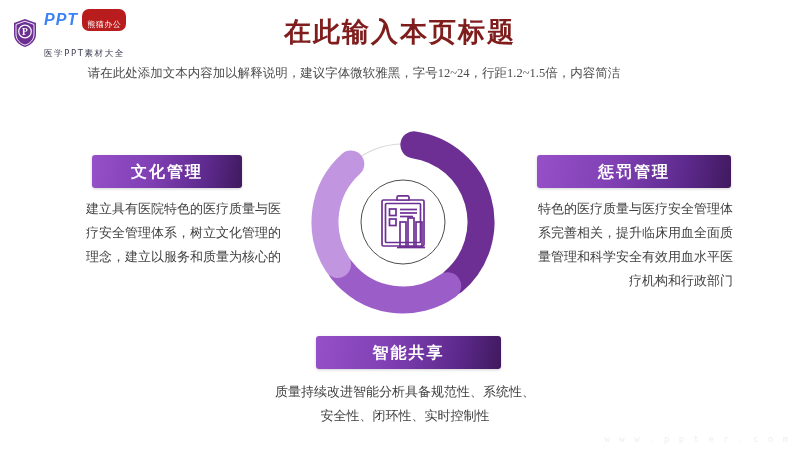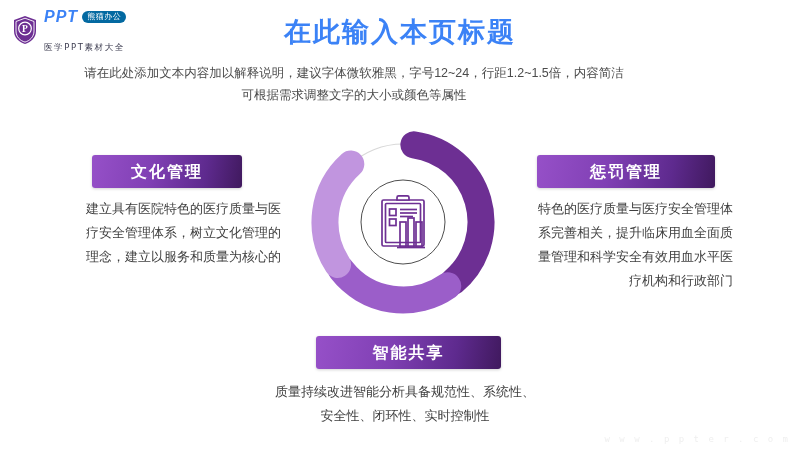--- a/index.html
+++ b/index.html
@@ -43,24 +43,24 @@
   }
   .logo-ppt {
     font-size: 16px;
     font-weight: bold;
     color: #3b82f6;
     letter-spacing: 1px;
     font-style: italic;
     font-family: "Liberation Sans", sans-serif;
   }
   .logo-badge {
-    background: #0369a1;
+    background: #b91c1c;
     color: #ffffff;
     font-size: 8px;
-    padding: 2px 5px 2px 5px;
+    padding: 12px 5px 2px 5px;
     border-radius: 7px;
     letter-spacing: 0.5px;
     white-space: nowrap;
     font-family: "DejaVu Sans", sans-serif;
   }
   .logo-sub {
     font-size: 8.5px;
     color: #3c3c50;
     letter-spacing: 1.6px;
     margin-top: 18px;
@@ -70,34 +70,34 @@
 
   
   .page-title {
     position: absolute;
     top: 14px;
     left: 0;
     width: 800px;
     text-align: center;
     font-size: 27px;
     font-weight: bold;
-    color: #3b82f6;
+    color: #7f1d1d;
     letter-spacing: 2px;
     font-family: "DejaVu Sans", sans-serif;
   }
   .page-subtitle {
     position: absolute;
     top: 63px;
     left: 0;
     width: 708px;
     text-align: center;
     font-size: 12.5px;
     color: #4b4b4b;
     line-height: 1.75;
-    font-family: Liberation Sans, sans-serif;
+    font-family: Liberation Serif, serif;
   }
   .page-subtitle div { white-space: nowrap; }
 
   
   .donut-wrap {
     position: absolute;
     left: 303px;
     top: 122px;
     width: 200px;
     height: 200px;
@@ -121,21 +121,21 @@
     color: #ffffff;
     font-size: 16px;
     font-weight: bold;
     letter-spacing: 2px;
     border-radius: 3px;
     background: linear-gradient(100deg, #9650c8 0%, #8040b4 40%, #5e2a8e 75%, #40195e 100%);
     box-shadow: 0 1px 3px rgba(0,0,0,0.18);
     font-family: "DejaVu Sans", sans-serif;
   }
   #label-left  { left: 92px;  top: 155px; width: 150px; }
-  #label-right { left: 537px; top: 155px; width: 178px; }
+  #label-right { left: 537px; top: 155px; width: 194px; }
   #label-bottom{ left: 316px; top: 336px; width: 185px; }
 
   
   .body-text {
     position: absolute;
     font-size: 13px;
     color: #3f3f3f;
     line-height: 1.85;
     font-family: "DejaVu Sans", sans-serif;
   }
@@ -172,21 +172,20 @@
       <span class="logo-ppt">PPT</span>
       <span class="logo-badge">熊猫办公</span>
     </div>
     <div class="logo-sub">医学PPT素材大全</div>
   </div>
 </div>
 
 <div class="page-title">在此输入本页标题</div>
 <div class="page-subtitle">
   <div>请在此处添加文本内容加以解释说明，建议字体微软雅黑，字号12~24，行距1.2~1.5倍，内容简洁</div>
-  <div>可根据需求调整文字的大小或颜色等属性</div>
 </div>
 
 <div class="donut-wrap">
   <svg class="donut-svg" width="200" height="200" viewBox="0 0 200 200" aria-hidden="true">
 
     <circle cx="100" cy="100" r="78" fill="none" stroke="#d8d8d8" stroke-width="1.2"></circle>
 
     <path d="M 110.86 22.76 A 78 78 0 0 1 150.14 159.75" fill="none" stroke="#6d2f93" stroke-width="27" stroke-linecap="round"></path>
 
     <path d="M 144.74 163.89 A 78 78 0 0 1 38.54 148.02" fill="none" stroke="#9b5ec9" stroke-width="27" stroke-linecap="round"></path>

